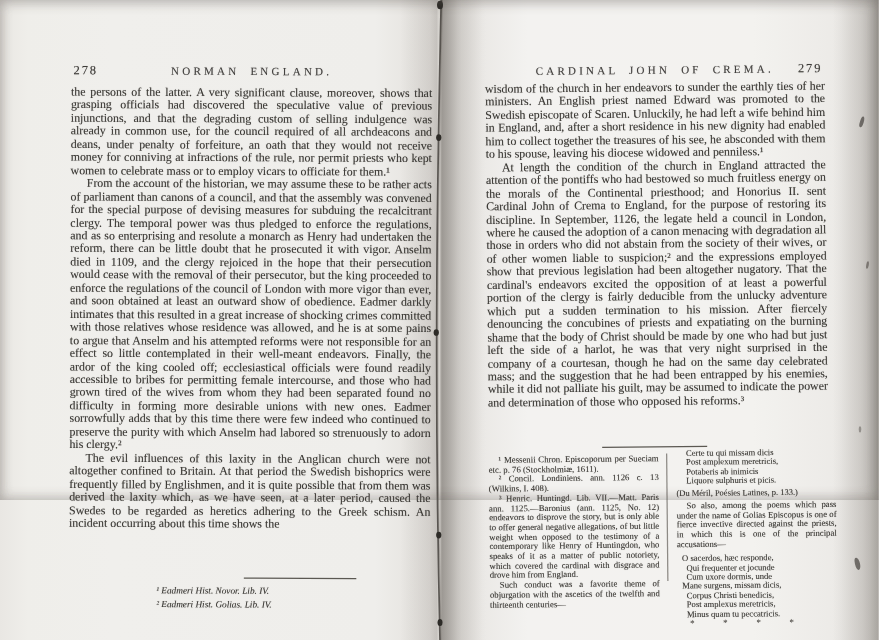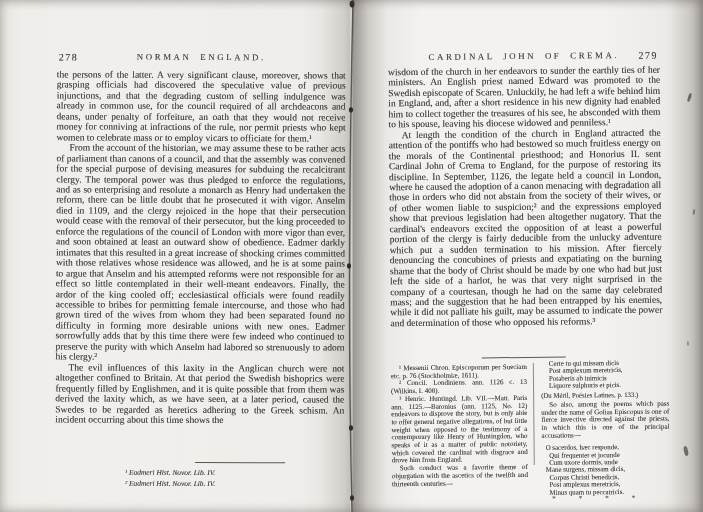--- a/index.html
+++ b/index.html
@@ -2,21 +2,21 @@
 <html><head>
 <meta charset="utf-8">
 <style>
   html,body{margin:0;padding:0;}
   body{
     width:703px;height:512px;overflow:hidden;position:relative;
     background:#e3e1dd;
     font-family:"Liberation Serif","DejaVu Serif",serif;
     --paper:#f0efec;--ink:#3b3935;
   }
-  .scan{position:absolute;inset:0;width:703px;height:512px;border-radius:23px;}
+  .scan{position:absolute;inset:0;width:703px;height:400px;border-radius:23px;}
   
   .page-bg-left{position:absolute;left:0;top:0;width:352px;height:512px;
     background:linear-gradient(90deg,#e9e7e3 0px,#efeeea 22px,var(--paper) 90px,#efeeeb 300px,#e3e0dc 344px,#d3d0cb 352px);}
   .page-bg-right{position:absolute;left:352px;top:0;width:351px;height:512px;
     background:linear-gradient(90deg,#b9b5b0 0px,#d8d5d1 14px,#ebe9e6 34px,#f3f2f0 70px,#f3f2ef 250px,#eceae7 320px,#dddad6 344px,#cfccc7 351px);}
   
   .gutter-shadow-left{position:absolute;left:320px;top:0;width:30px;height:512px;
     background:linear-gradient(90deg,rgba(0,0,0,0) 0%,rgba(95,90,84,0.16) 100%);}
   .gutter-shadow-right{position:absolute;left:353px;top:0;width:36px;height:512px;
     background:linear-gradient(90deg,rgba(80,76,70,0.30) 0%,rgba(110,105,98,0.10) 45%,rgba(0,0,0,0) 100%);}
@@ -90,21 +90,21 @@
       <span class="running">NORMAN ENGLAND.</span>
     </div>
     <section class="bodycol lp-body">
       <p class="para cont">the persons of the latter.  A very significant clause, moreover, shows that grasping officials had discovered the speculative value of previous injunctions, and that the degrading custom of selling indulgence was already in common use, for the council required of all archdeacons and deans, under penalty of forfeiture, an oath that they would not receive money for conniving at infractions of the rule, nor permit priests who kept women to celebrate mass or to employ vicars to officiate for them.¹</p>
       <p class="para">From the account of the historian, we may assume these to be rather acts of parliament than canons of a council, and that the assembly was convened for the special purpose of devising measures for subduing the recalcitrant clergy.  The temporal power was thus pledged to enforce the regulations, and as so enterprising and resolute a monarch as Henry had undertaken the reform, there can be little doubt that he prosecuted it with vigor.  Anselm died in 1109, and the clergy rejoiced in the hope that their persecution would cease with the removal of their persecutor, but the king proceeded to enforce the regulations of the council of London with more vigor than ever, and soon obtained at least an outward show of obedience. Eadmer darkly intimates that this resulted in a great increase of shocking crimes committed with those relatives whose residence was allowed, and he is at some pains to argue that Anselm and his attempted reforms were not responsible for an effect so little contemplated in their well-meant endeavors.  Finally, the ardor of the king cooled off; ecclesiastical officials were found readily accessible to bribes for permitting female intercourse, and those who had grown tired of the wives from whom they had been separated found no difficulty in forming more desirable unions with new ones.  Eadmer sorrowfully adds that by this time there were few indeed who continued to preserve the purity with which Anselm had labored so strenuously to adorn his clergy.²</p>
       <p class="para">The evil influences of this laxity in the Anglican church were not altogether confined to Britain.  At that period the Swedish bishoprics were frequently filled by Englishmen, and it is quite possible that from them was derived the laxity which, as we have seen, at a later period, caused the Swedes to be regarded as heretics adhering to the Greek schism.  An incident occurring about this time shows the</p>
     </section>
     <div class="fnrule lp-rule"></div>
     <div class="lp-fns">
       <p>¹ Eadmeri Hist. Novor. Lib. IV.</p>
-      <p>² Eadmeri Hist. Novor. Lib. IV.</p>
+      <p>² Eadmeri Hist. Golias. Lib. IV.</p>
     </div>
   </div>
 
   <div class="rp-wrap txt">
     <div class="hdr rp-header">
       <span class="running">CARDINAL JOHN OF CREMA.</span>
       <span class="pagenum pr">279</span>
     </div>
     <section class="bodycol rp-body">
       <p class="para cont">wisdom of the church in her endeavors to sunder the earthly ties of her ministers.  An English priest named Edward was promoted to the Swedish episcopate of Scaren.  Unluckily, he had left a wife behind him in England, and, after a short residence in his new dignity had enabled him to collect together the treasures of his see, he absconded with them to his spouse, leaving his diocese widowed and penniless.¹</p>

